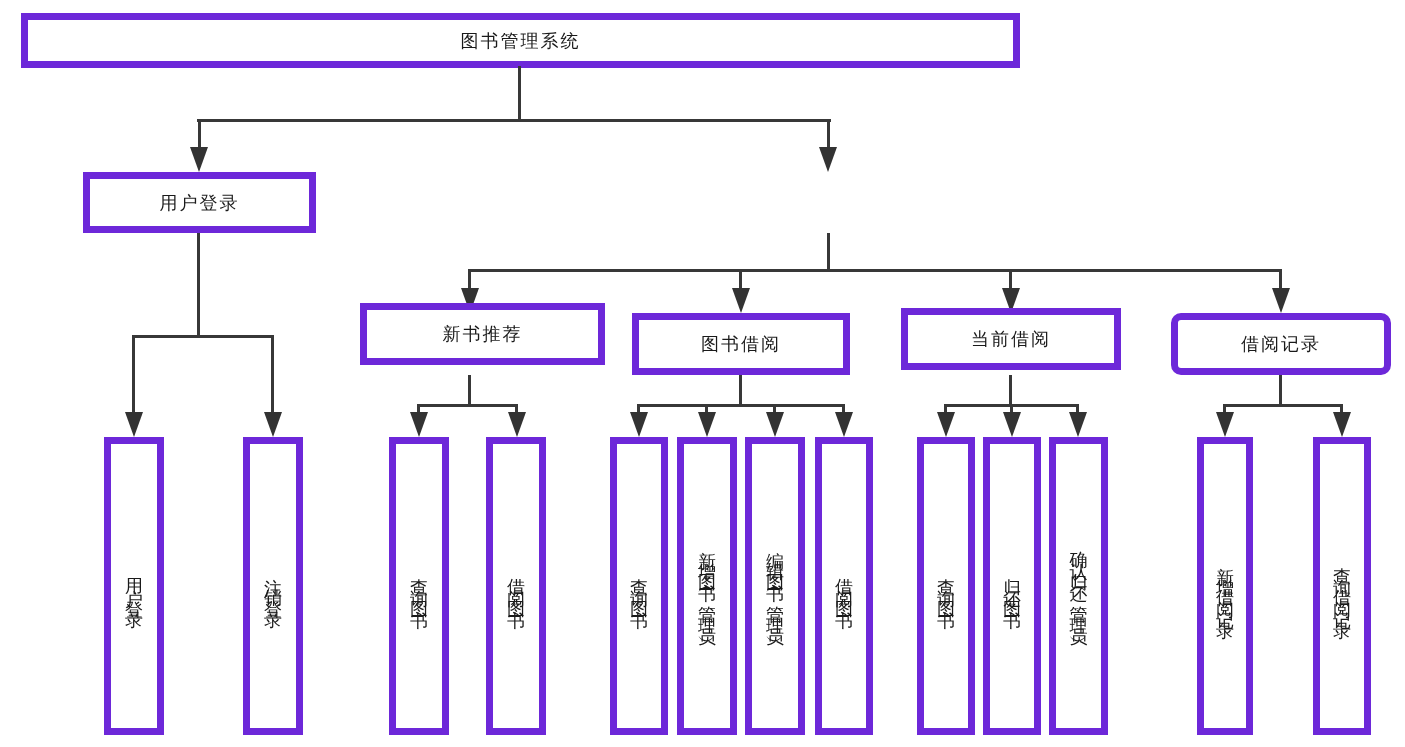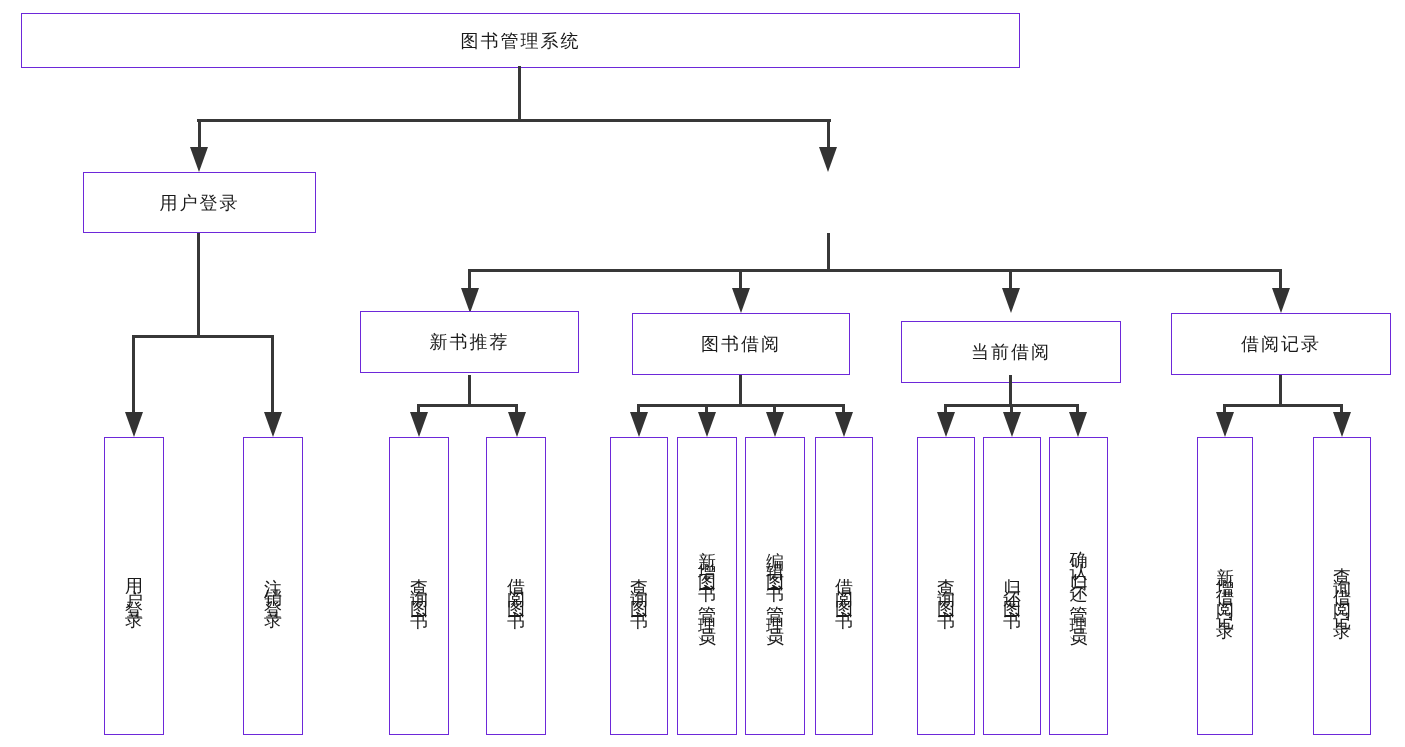--- a/index.html
+++ b/index.html
@@ -8,21 +8,21 @@
     width: 1405px;
     height: 747px;
     background: #ffffff;
     overflow: hidden;
     font-family: "Liberation Sans", "DejaVu Sans", sans-serif;
   }
   .box {
     position: absolute;
     box-sizing: border-box;
     background: #ffffff;
-    border: 1px solid #6d28d9;
+    border: 7px solid #6d28d9;
     display: flex;
     align-items: center;
     justify-content: center;
     color: #1a1a1a;
   }
   .box span {
     font-size: 18px;
     letter-spacing: 2px;
     white-space: nowrap;
   }
@@ -84,30 +84,30 @@
   <div class="hline" style="left:468px; top:269px; width:814px;"></div>
   <div class="vline" style="left:468px; top:269px; height:26px;"></div>
   <div class="arrow" style="left:461px; top:288px;"></div>
   <div class="vline" style="left:739px; top:269px; height:26px;"></div>
   <div class="arrow" style="left:732px; top:288px;"></div>
   <div class="vline" style="left:1009px; top:269px; height:26px;"></div>
   <div class="arrow" style="left:1002px; top:288px;"></div>
   <div class="vline" style="left:1279px; top:269px; height:26px;"></div>
   <div class="arrow" style="left:1272px; top:288px;"></div>
 
-  <div class="box" style="left:360px; top:311px; width:219px; height:62px;">
+  <div class="box" style="left:360px; top:303px; width:245px; height:62px;">
     <span>新书推荐</span>
   </div>
   <div class="box" style="left:632px; top:313px; width:218px; height:62px;">
     <span>图书借阅</span>
   </div>
-  <div class="box" style="left:901px; top:321px; width:220px; height:62px;">
+  <div class="box" style="left:901px; top:308px; width:220px; height:62px;">
     <span>当前借阅</span>
   </div>
-  <div class="box" style="left:1171px; top:313px; width:220px; height:62px;">
+  <div class="box" style="left:1171px; top:313px; width:220px; height:62px;border-radius:10px;">
     <span>借阅记录</span>
   </div>
 
   <div class="vline" style="left:468px; top:375px; height:32px;"></div>
   <div class="hline" style="left:417px; top:404px; width:101px;"></div>
   <div class="vline" style="left:417px; top:404px; height:14px;"></div>
   <div class="arrow" style="left:410px; top:412px;"></div>
   <div class="vline" style="left:515px; top:404px; height:14px;"></div>
   <div class="arrow" style="left:508px; top:412px;"></div>
 

